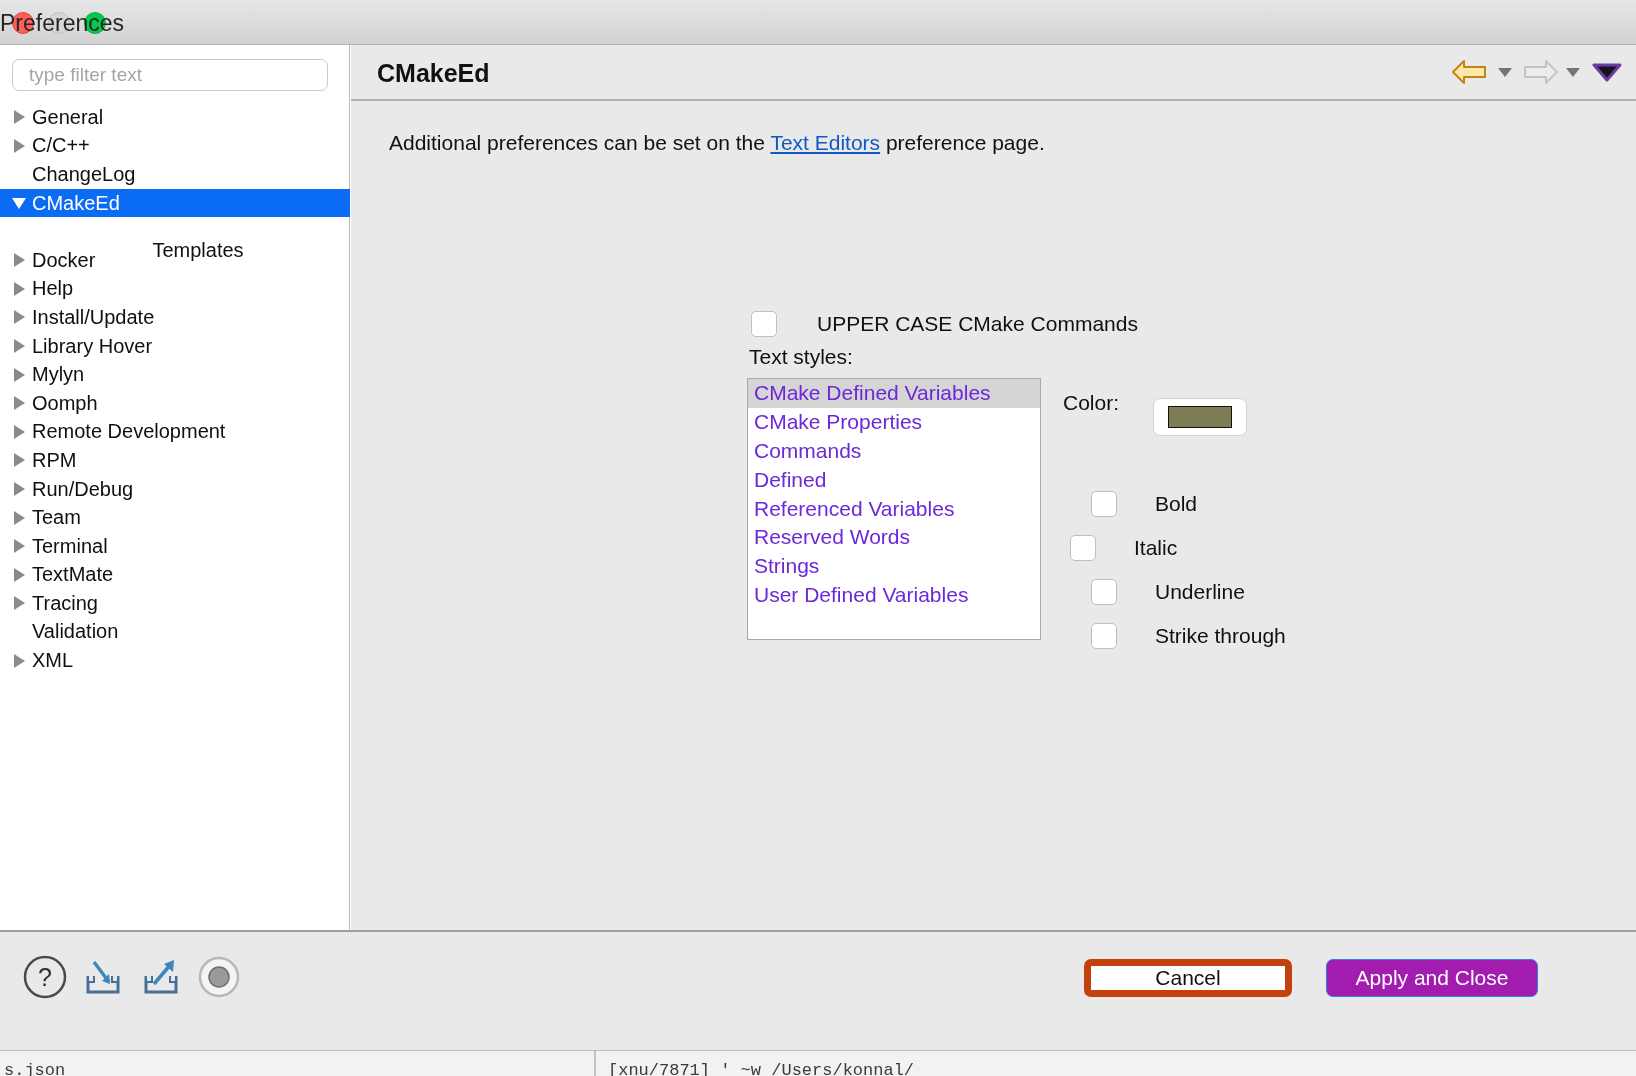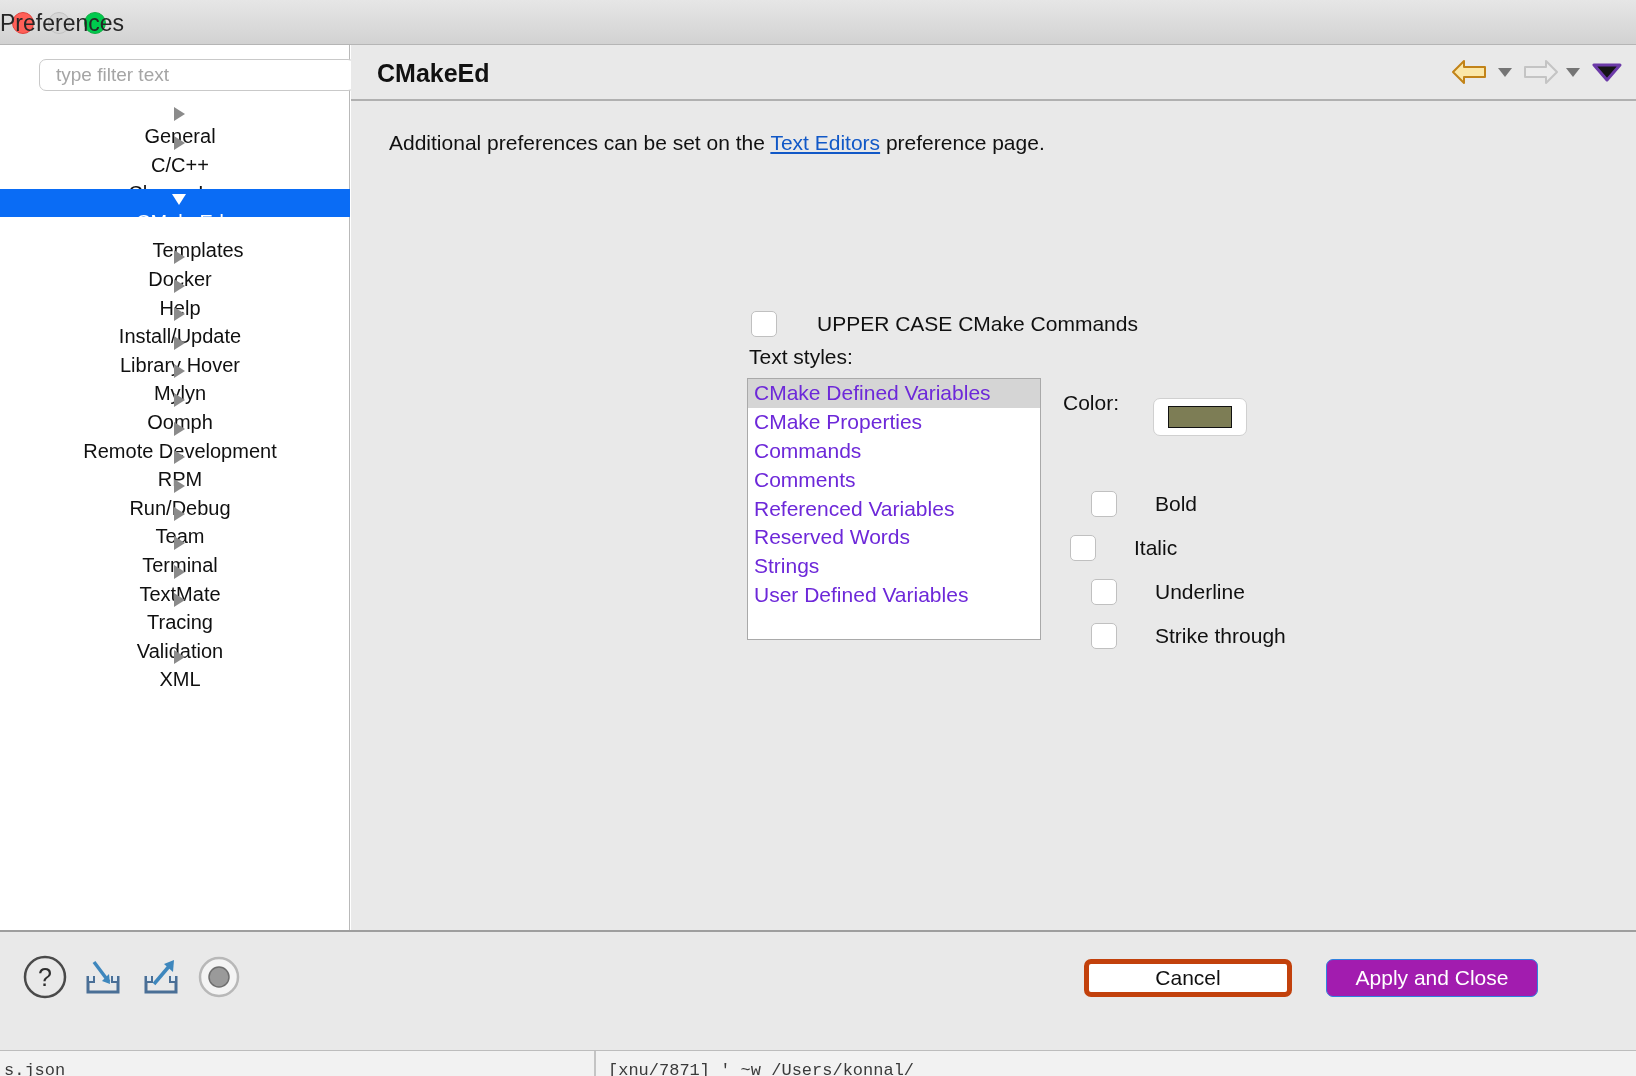--- a/index.html
+++ b/index.html
@@ -77,35 +77,34 @@
   }
   #filter-input {
     position: absolute; left: 12px; top: 14px;
     width: 316px; height: 32px;
     border: 1px solid #c9c9c9; border-radius: 7px;
     background: #ffffff;
     font-size: 19px; color: #9e9e9e;
     padding: 0 0 0 16px;
     font-family: "Liberation Sans", sans-serif;
     outline: none;
-    margin-left: 27px;
   }
   #filter-input::placeholder { color: #a5a5a5; }
 
   #tree { position: absolute; left: 0; top: 58px; width: 350px; }
   .tree-row {
     position: relative;
     height: 28.6px;
     display: flex; align-items: center;
     padding-left: 8px;
     font-size: 20px; color: #101010;
     white-space: nowrap;
   }
   .tree-row.selected { background: #0a6cf5; color: #ffffff; }
-  .tree-row.depth1 { padding-left: 8px; flex-direction: column; }
+  .tree-row.depth1 { padding-left: 8px; }
   .tree-row.depth2 { padding-left: 44px; flex-direction: column; }
   .twisty {
     width: 22px; height: 28px;
     display: inline-flex; align-items: center; justify-content: center;
     flex: 0 0 22px;
   }
   .twisty.collapsed::before {
     content: ""; display: block;
     border-left: 11px solid #8b8b8b;
     border-top: 7px solid transparent;
@@ -252,21 +251,21 @@
 
   .dlg-btn {
     position: absolute; top: 27px;
     height: 38px; border-radius: 7px;
     font-size: 21px;
     font-family: "Liberation Sans", sans-serif;
     cursor: pointer;
   }
   #cancel-button {
     right: 344px; width: 208px;
-    background: #ffffff; border: 5px solid #c2410c; color: #101010;
+    background: #ffffff; border: 7px solid #c2410c; color: #101010;
   }
   #apply-and-close-button {
     right: 98px; width: 212px;
     background: #3d93f5; border: 1px solid #2f82e0; color: #ffffff;
   }
 
   
   #bg-right-sliver {
     position: absolute; right: 0; top: 60px; width: 12px; height: 40px;
     background: #dfe6ef; border: 1px solid #7f9ec4;
@@ -418,21 +417,21 @@
         <div class="chk-row" id="upper-case-row">
           <div class="chk-box"></div>
           <div class="chk-label">UPPER CASE CMake Commands</div>
         </div>
 
         <div id="text-styles-label">Text styles:</div>
         <div id="styles-list">
             <div class="style-item selected">CMake Defined Variables</div>
             <div class="style-item">CMake Properties</div>
             <div class="style-item">Commands</div>
-            <div class="style-item">Comments</div>
+            <div class="style-item">Defined</div>
             <div class="style-item">Referenced Variables</div>
             <div class="style-item">Reserved Words</div>
             <div class="style-item">Strings</div>
             <div class="style-item">User Defined Variables</div>
           </div>
 
         <div id="color-label">Color:</div>
         <div id="color-swatch-button">
           <div id="color-swatch" style="background: rgb(125, 125, 85);"></div>
         </div>

